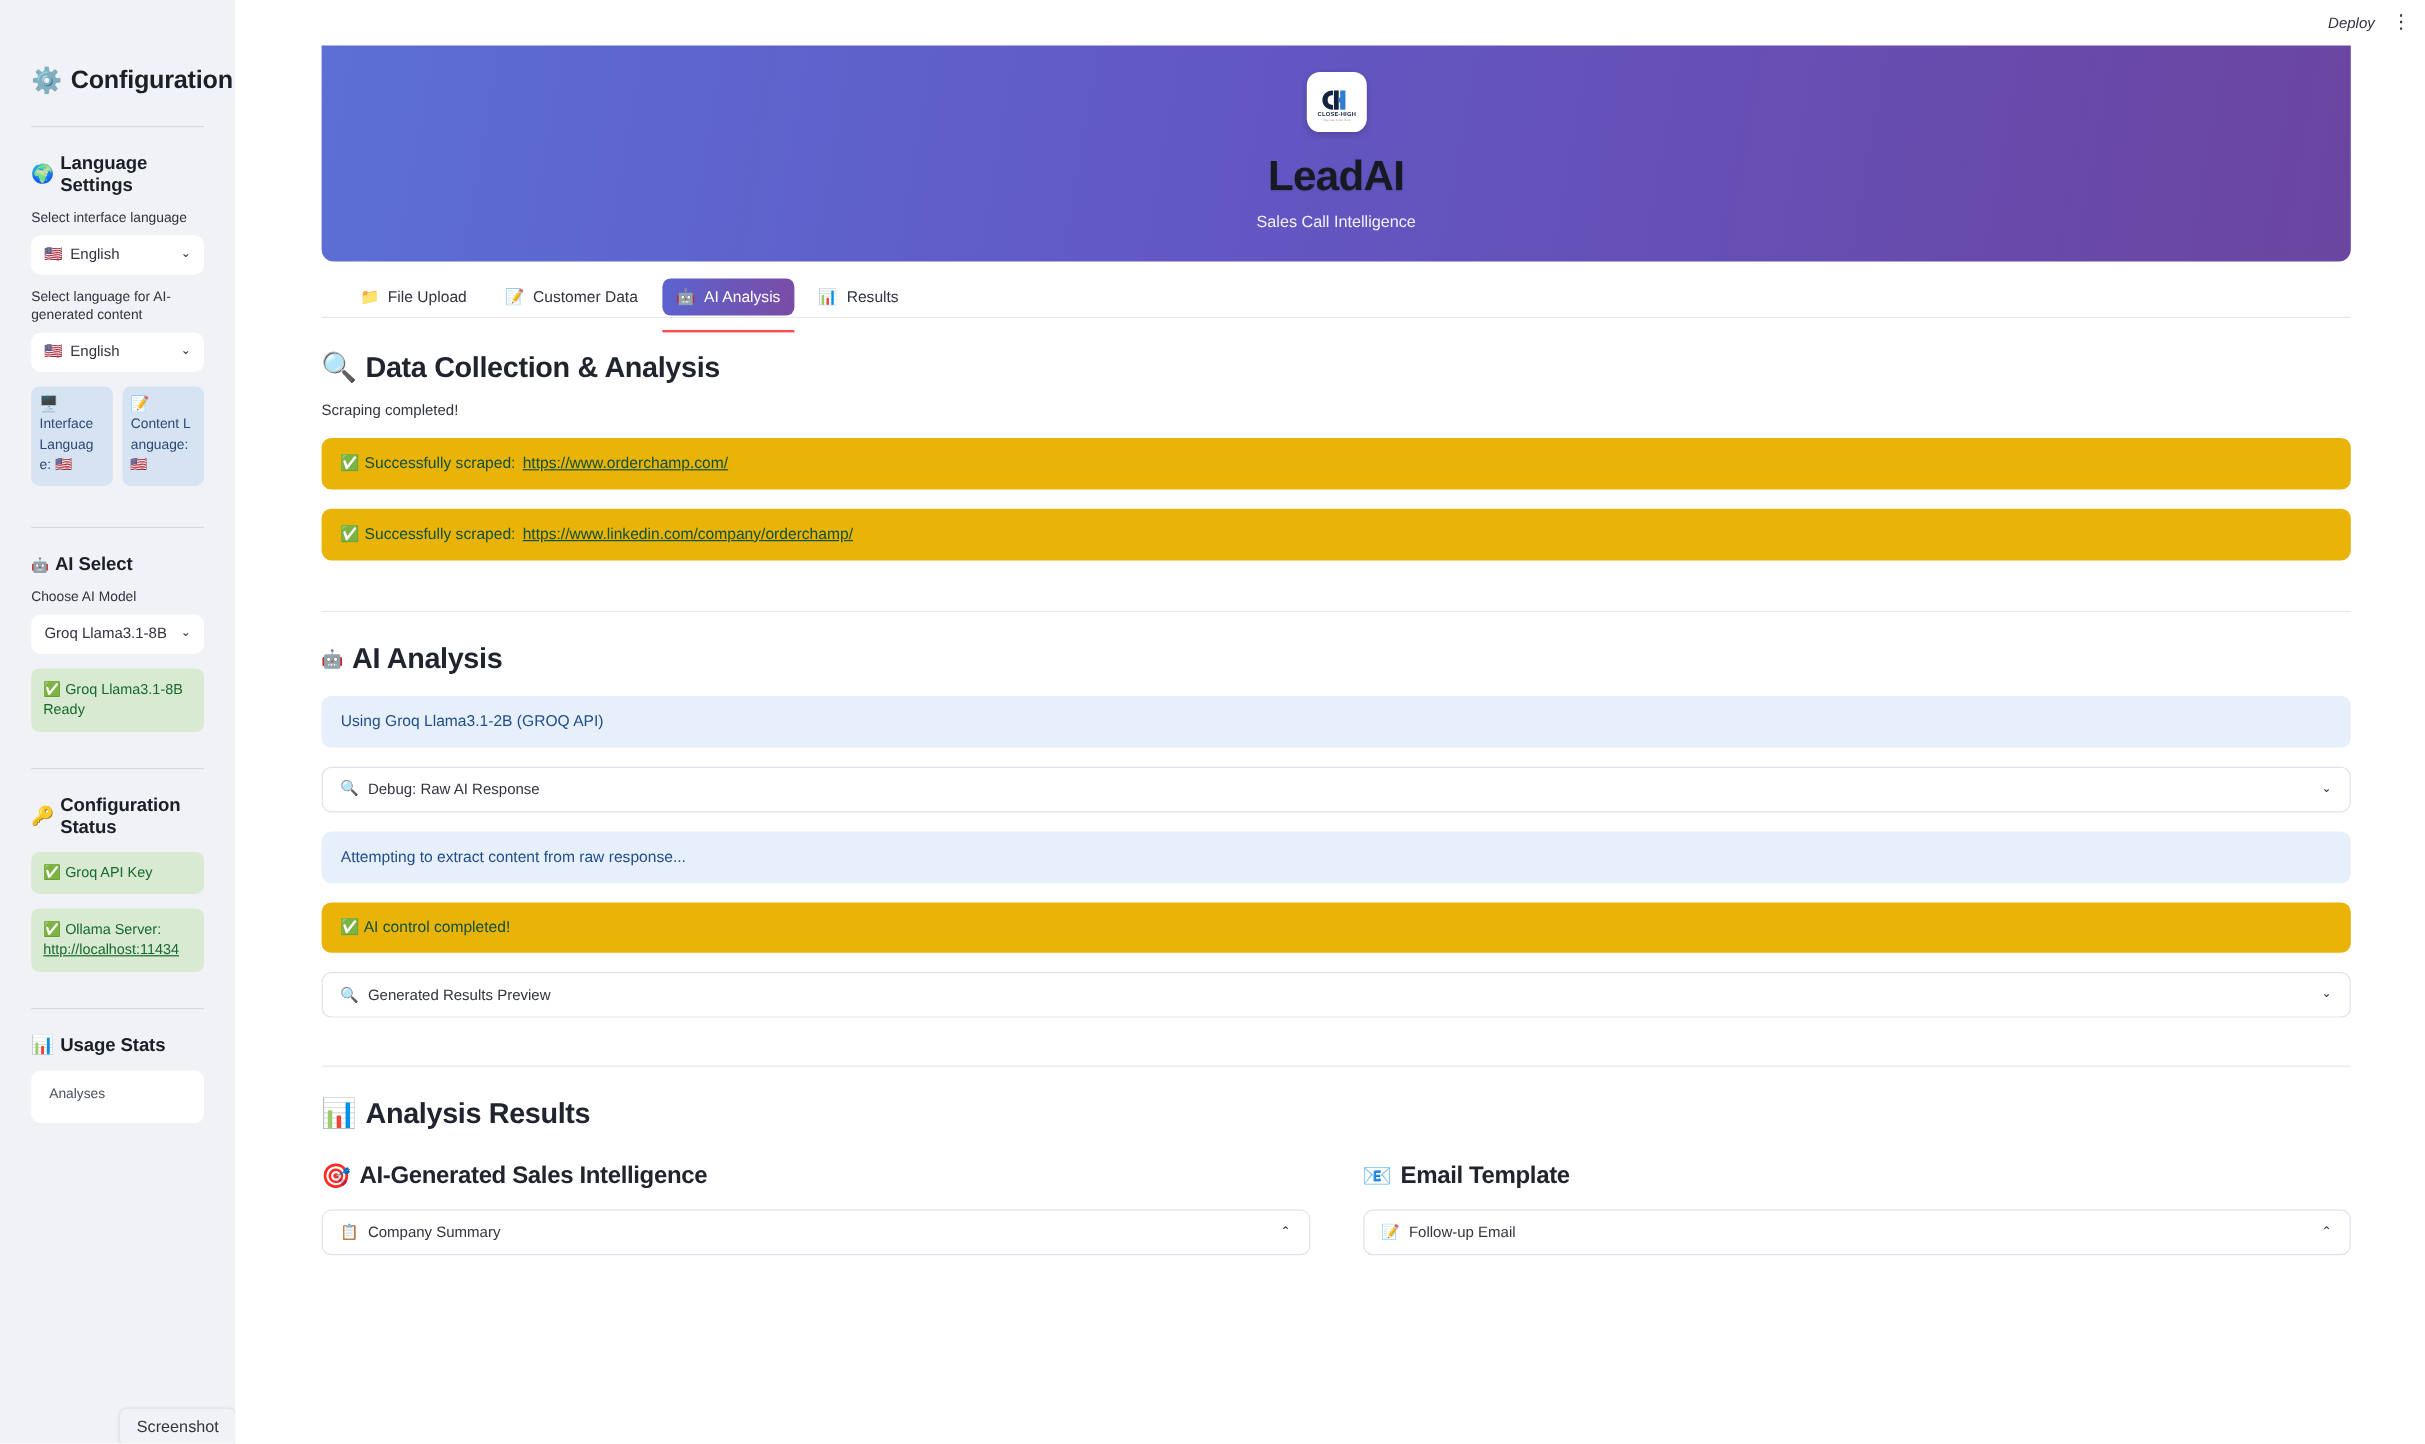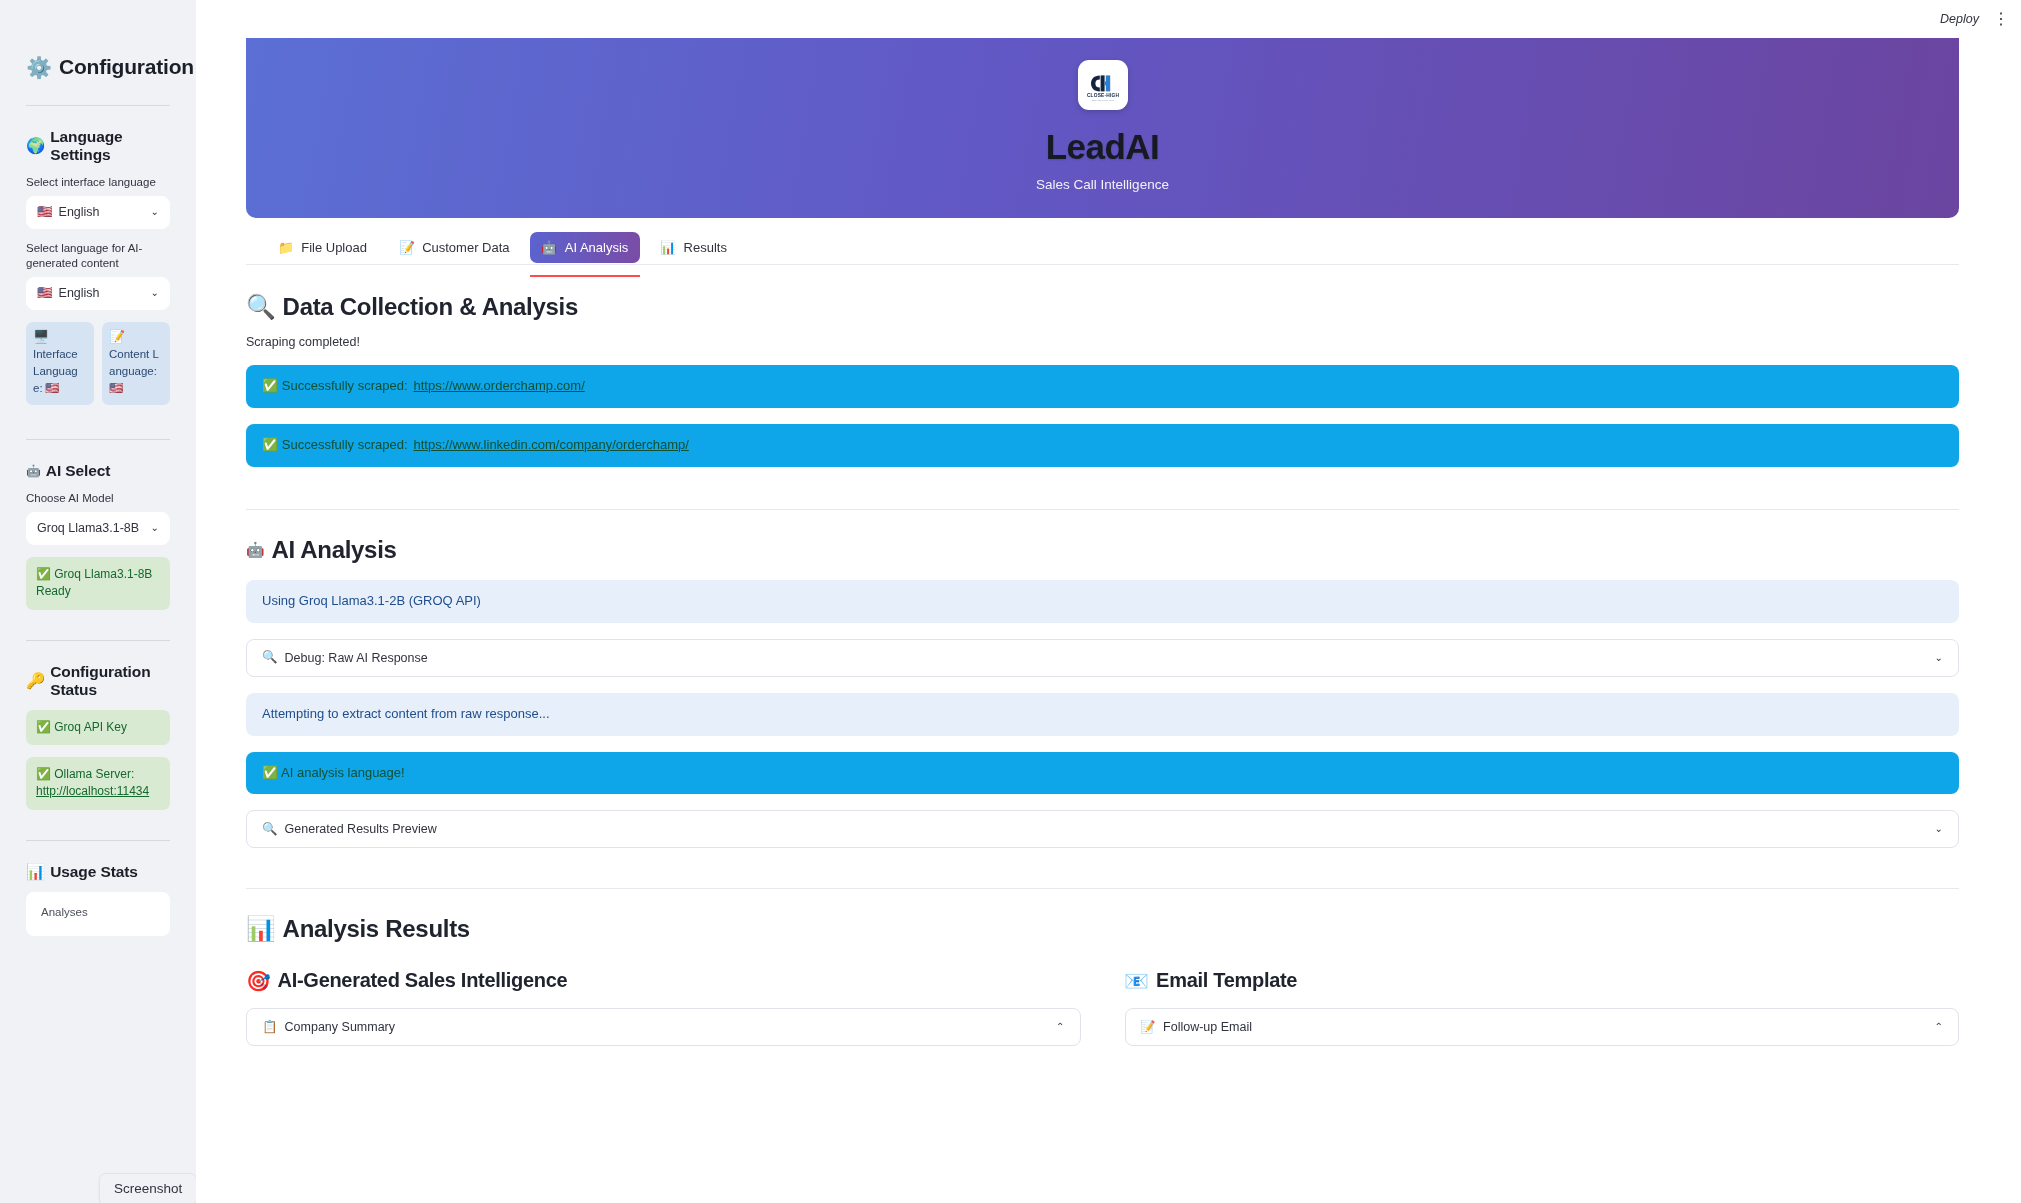--- a/index.html
+++ b/index.html
@@ -73,21 +73,21 @@
 
   
   .main { flex: 1; position: relative; height: 1203px; overflow: hidden; background:#fff; }
   .topbar {
     height: 38px; display: flex; align-items: center; justify-content: flex-end;
     padding-right: 12px; gap: 14px;
   }
   .deploy-btn { font-size: 12.5px; color: #31333f; cursor: pointer; font-style: italic; }
   .kebab { font-size: 16px; color: #31333f; line-height: 1; letter-spacing: 0; cursor: pointer; }
 
-  .content { padding: 0 62px 0 50px; }
+  .content { padding: 0 62px 0 72px; }
 
   .hero {
     height: 180px; border-radius: 0 0 10px 10px;
     background: linear-gradient(100deg, #5b6fd4 0%, #6257c4 45%, #6b45a0 100%);
     display: flex; flex-direction: column; align-items: center; justify-content: flex-start;
     padding-top: 22px;
     position: relative;
   }
   .logo-tile {
     width: 50px; height: 50px; background: #fff; border-radius: 11px;
@@ -122,21 +122,21 @@
     font-size: 24px; font-weight: 700; color: #20242e; letter-spacing: -0.3px;
     display: flex; align-items: center; gap: 7px; margin: 28px 0 0 0;
   }
   .sec-h.sub { font-size: 20px; }
   .plain-text { font-size: 12.5px; color: #31333f; margin-top: 14px; }
 
   .alert {
     border-radius: 8px; padding: 13px 16px; font-size: 13px; margin-top: 16px;
     line-height: 1.3; display: flex; align-items: center; gap: 6px;
   }
-  .alert.success { background: #0ea5e9; color: #0f5132; align-items: flex-end; }
+  .alert.success { background: #eab308; color: #0f5132; align-items: flex-end; }
   .alert.info { background: #e7effa; color: #1f4e8c; }
   .alert.warn { background: #fdf8e3; color: #7a5c11; }
   .alert a { color: inherit; }
 
   .expander {
     border: 1px solid #e0e3ea; border-radius: 8px; background: #fff;
     height: 38px; display: flex; align-items: center; justify-content: space-between;
     padding: 0 15px; font-size: 12.5px; color: #31333f; margin-top: 16px; cursor: pointer;
   }
   .expander .lbl { display: flex; align-items: center; gap: 7px; }
@@ -304,21 +304,21 @@
 
       <div class="expander">
         <span class="lbl">
           <i class="emoji">🔍</i>
           <span>Debug: Raw AI Response</span>
         </span>
         <span class="chev">⌄</span>
       </div>
 
       <div class="alert info">Attempting to extract content from raw response...</div>
-      <div class="alert success">✅ AI analysis language!</div>
+      <div class="alert success">✅ AI control completed!</div>
 
       <div class="expander">
         <span class="lbl">
           <i class="emoji">🔍</i>
           <span>Generated Results Preview</span>
         </span>
         <span class="chev">⌄</span>
       </div>
 
       <div class="hr" style="margin-top:40px"></div>

